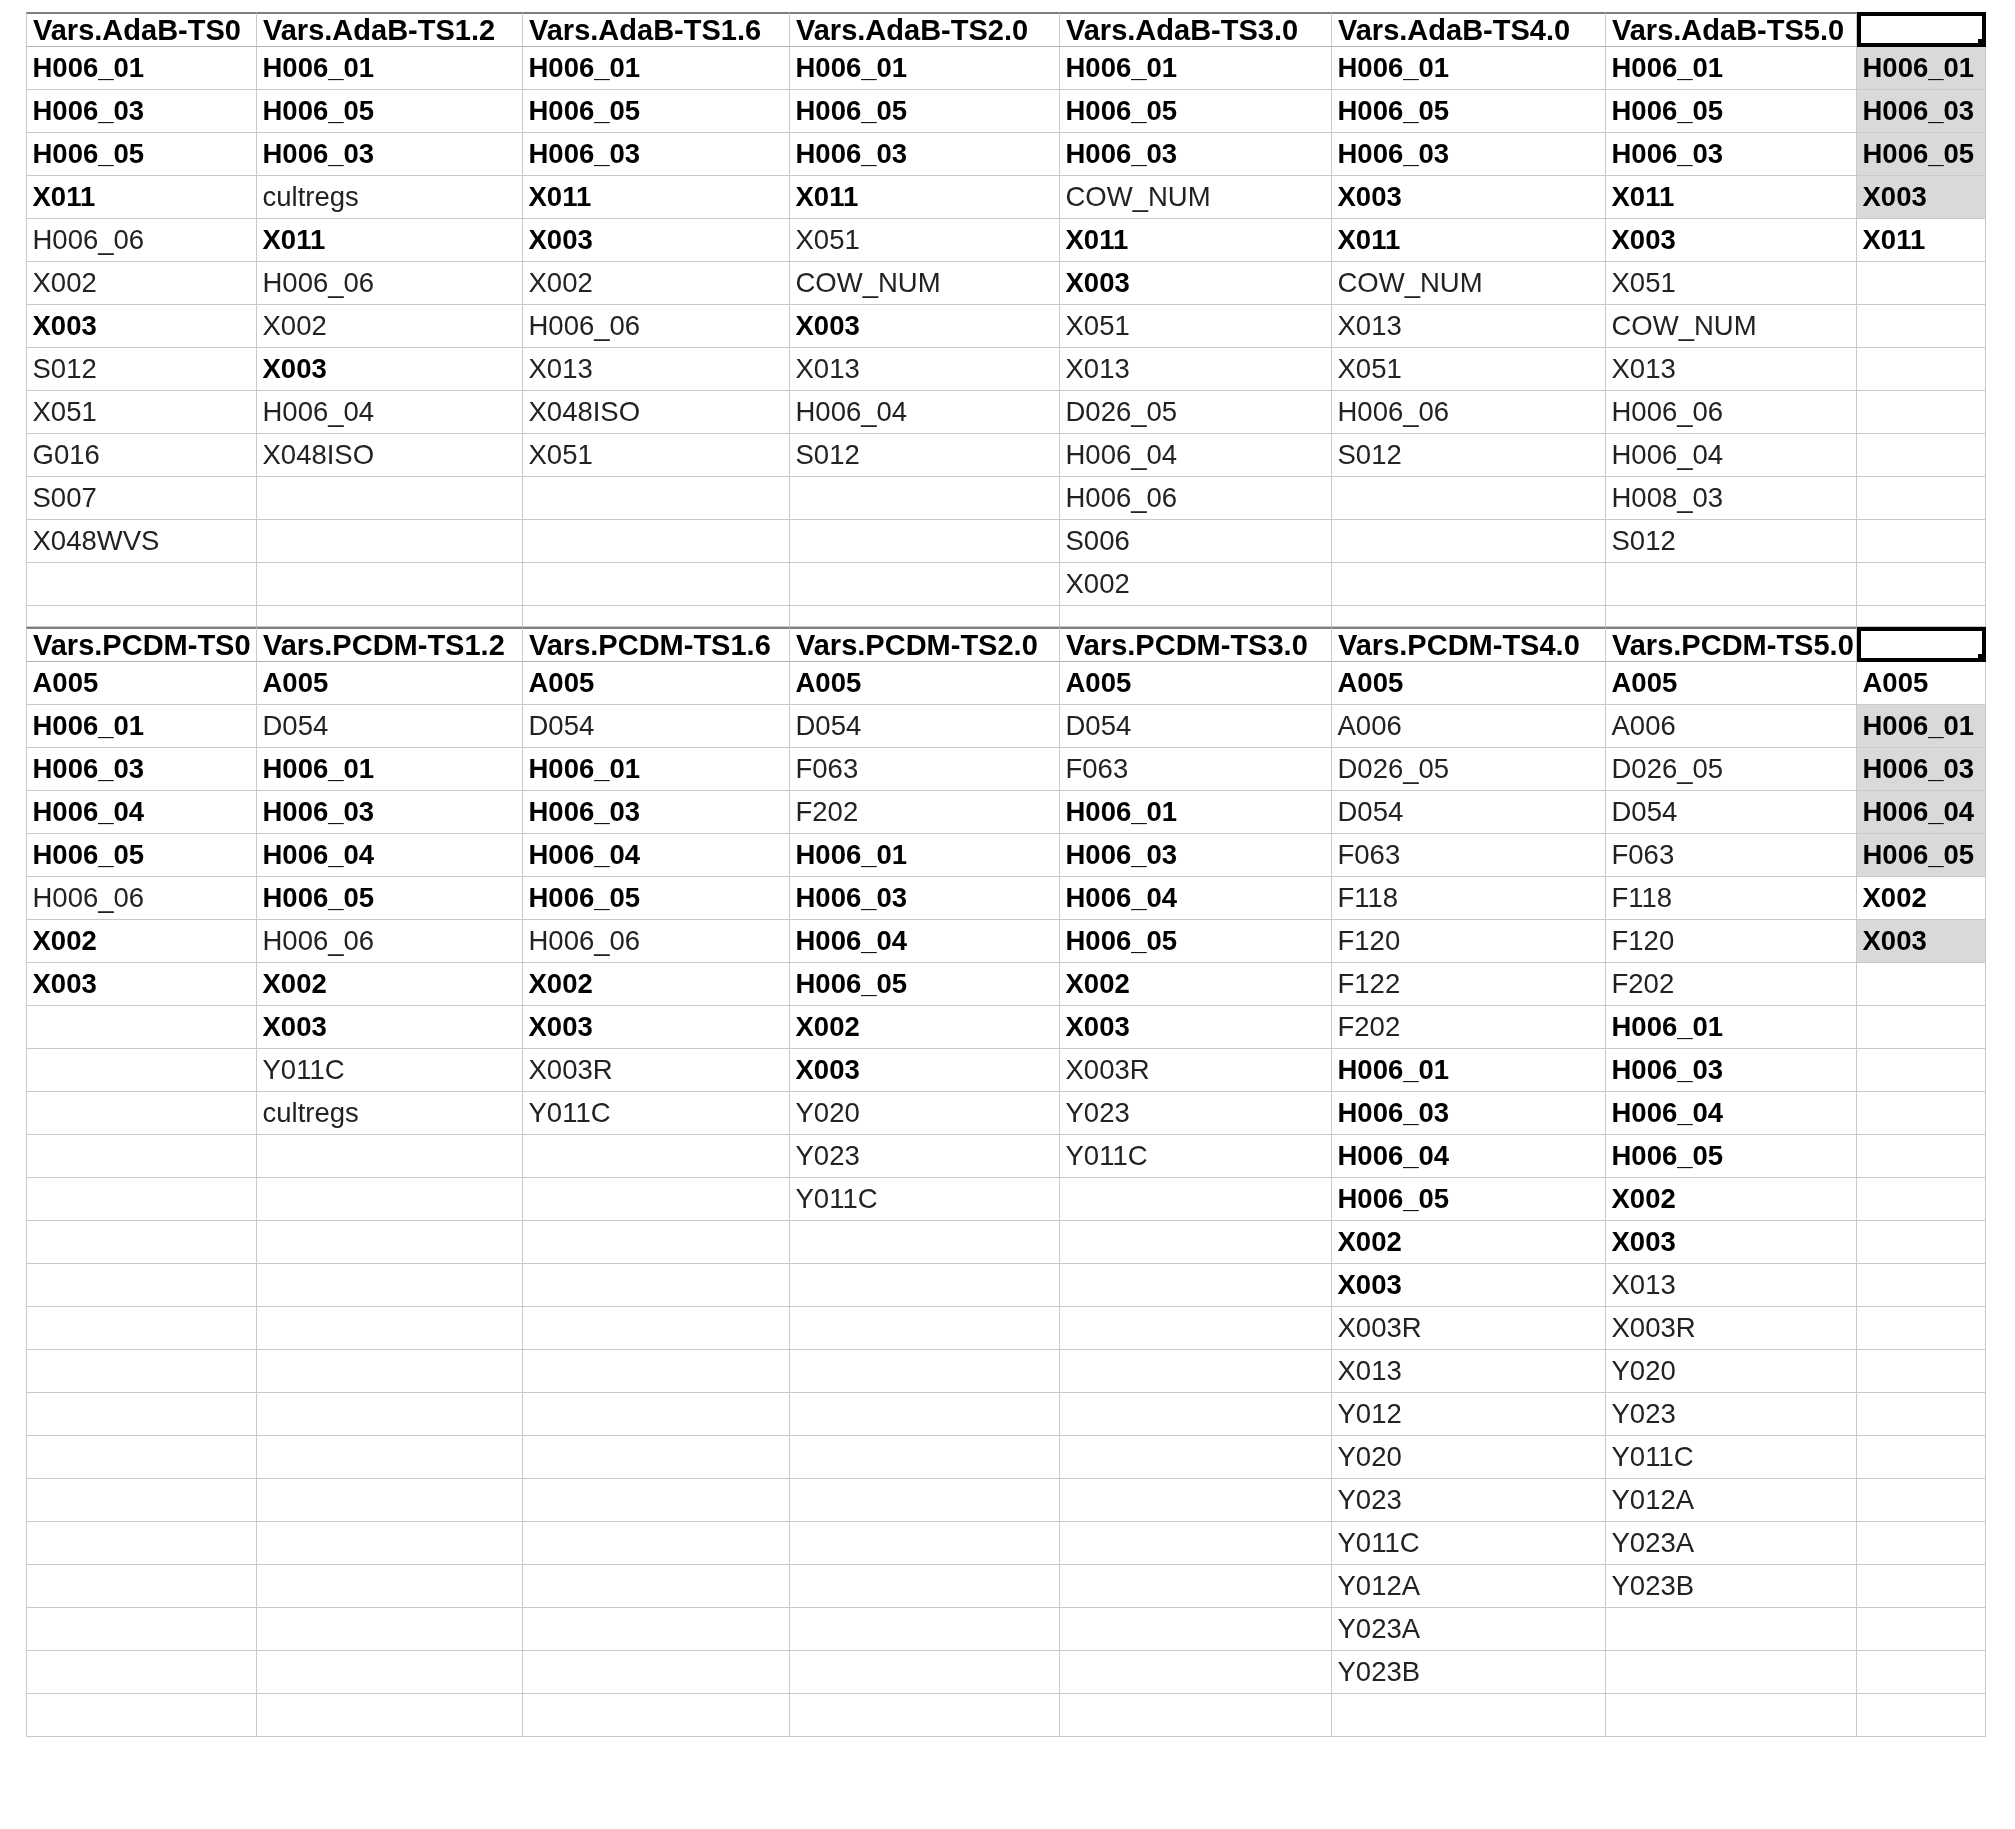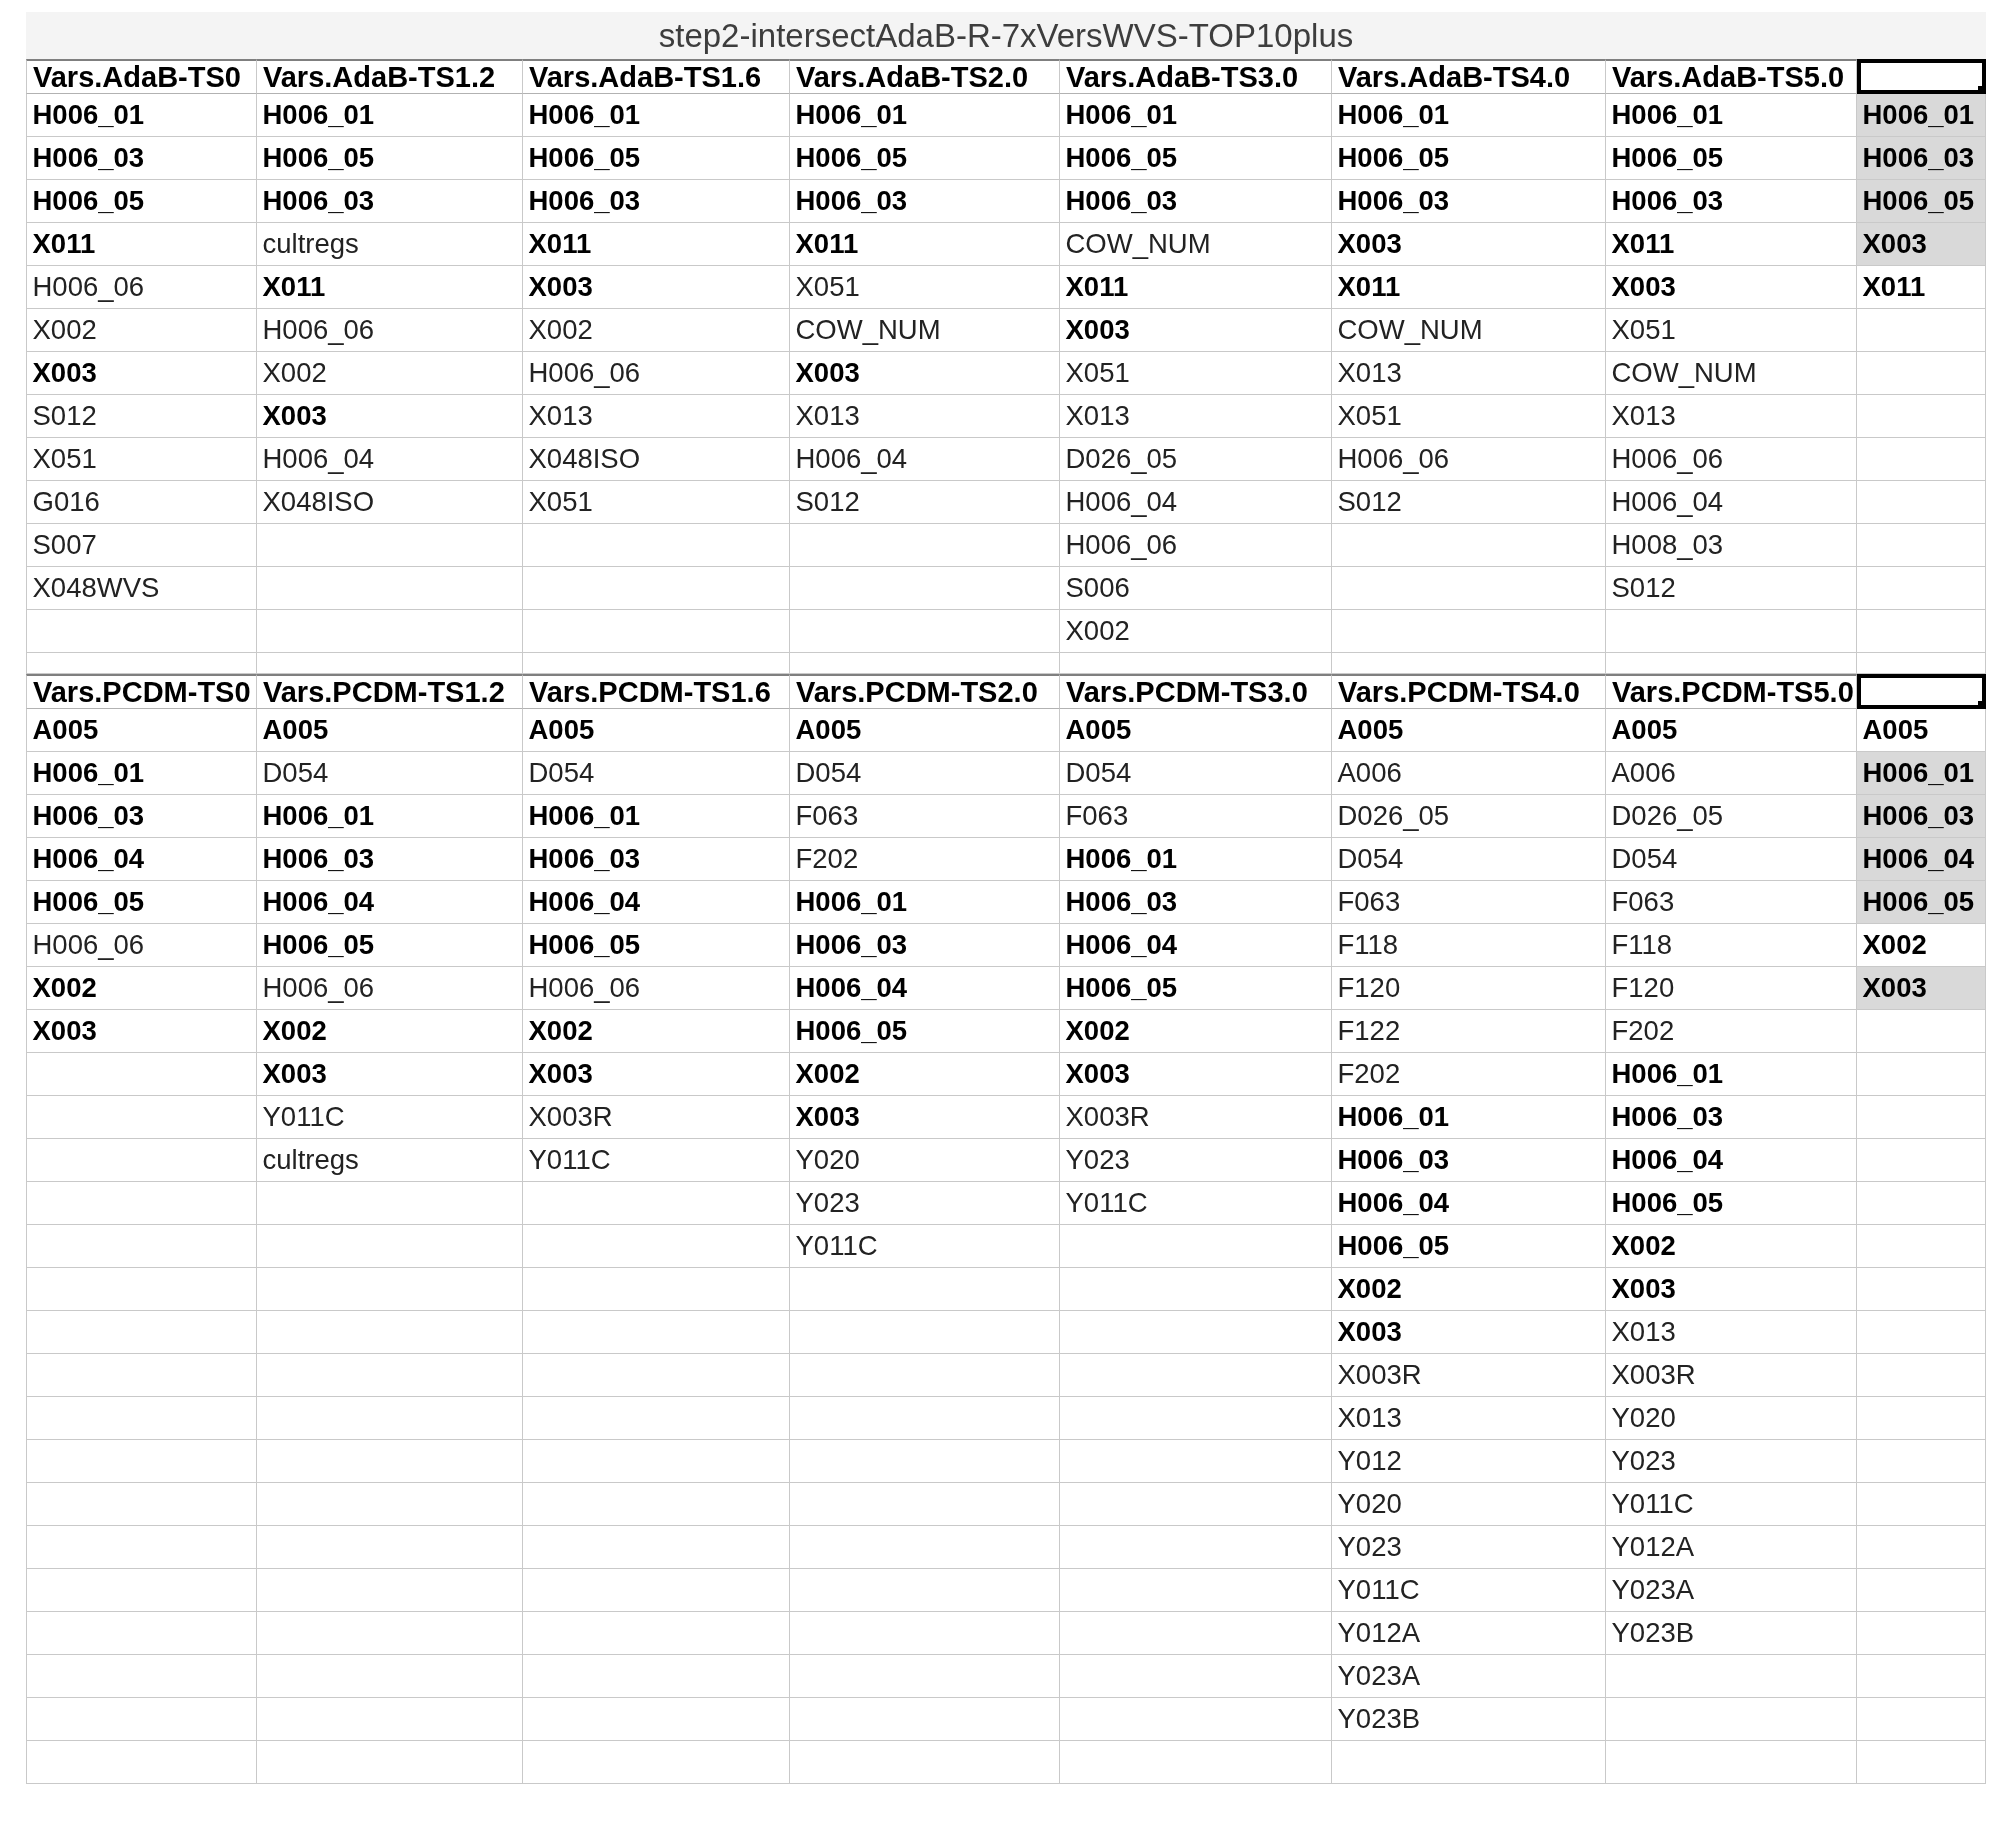--- a/index.html
+++ b/index.html
@@ -62,21 +62,20 @@
     width:10px;height:10px;background:var(--sel);
     border:1.1px solid #fff;
   }
 </style>
 </head>
 <body>
 
 <div class="sheet">
 
   <section class="table-block">
-    <div class="title-band">step2-intersectAdaB-R-7xVersWVS-TOP10plus</div>
     <div class="grid" style="grid-template-columns: 231px 266px 267px 270px 272px 274px 251px 129px; grid-template-rows: 35px repeat(13, 43px) 21px;">
         <div class="hdr col0">Vars.AdaB-TS0</div>
         <div class="hdr">Vars.AdaB-TS1.2</div>
         <div class="hdr">Vars.AdaB-TS1.6</div>
         <div class="hdr">Vars.AdaB-TS2.0</div>
         <div class="hdr">Vars.AdaB-TS3.0</div>
         <div class="hdr">Vars.AdaB-TS4.0</div>
         <div class="hdr">Vars.AdaB-TS5.0</div>
         <div class="hdr sel">
           <span class="handle"></span>

